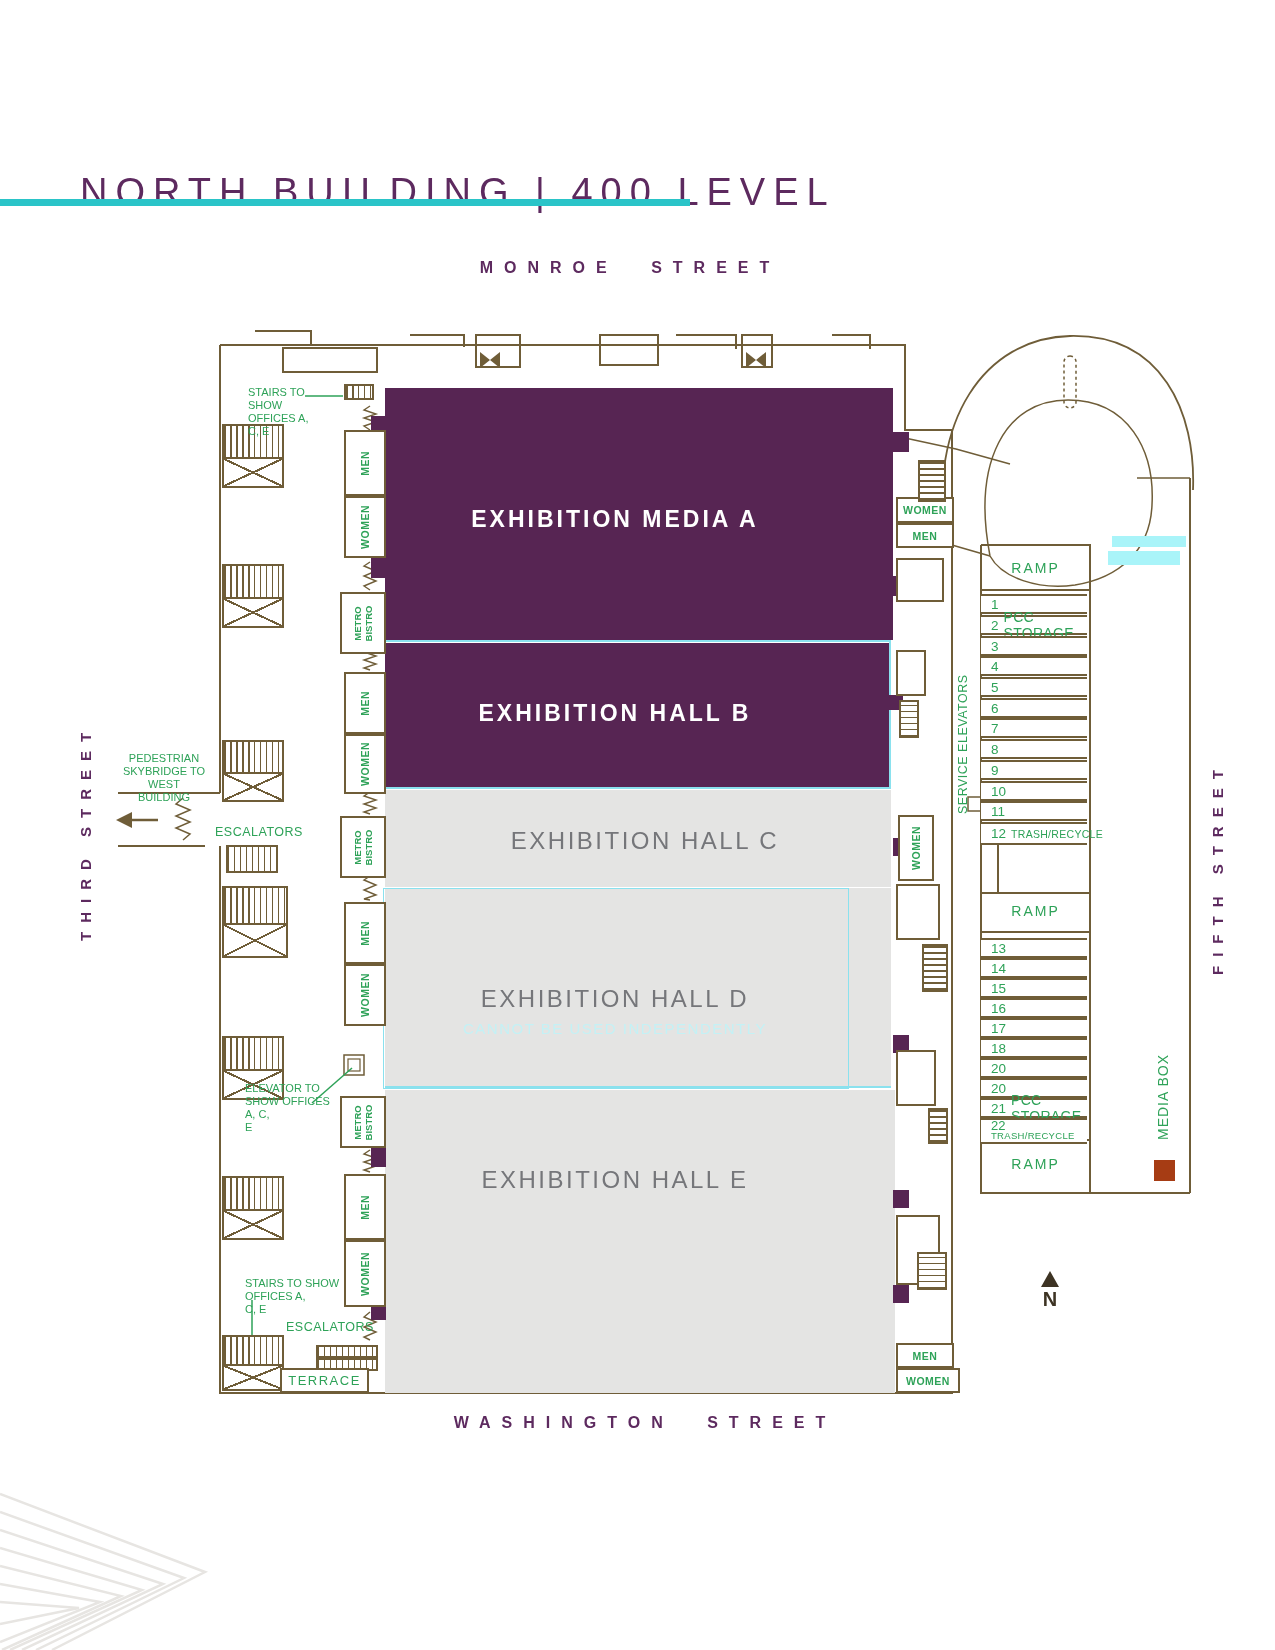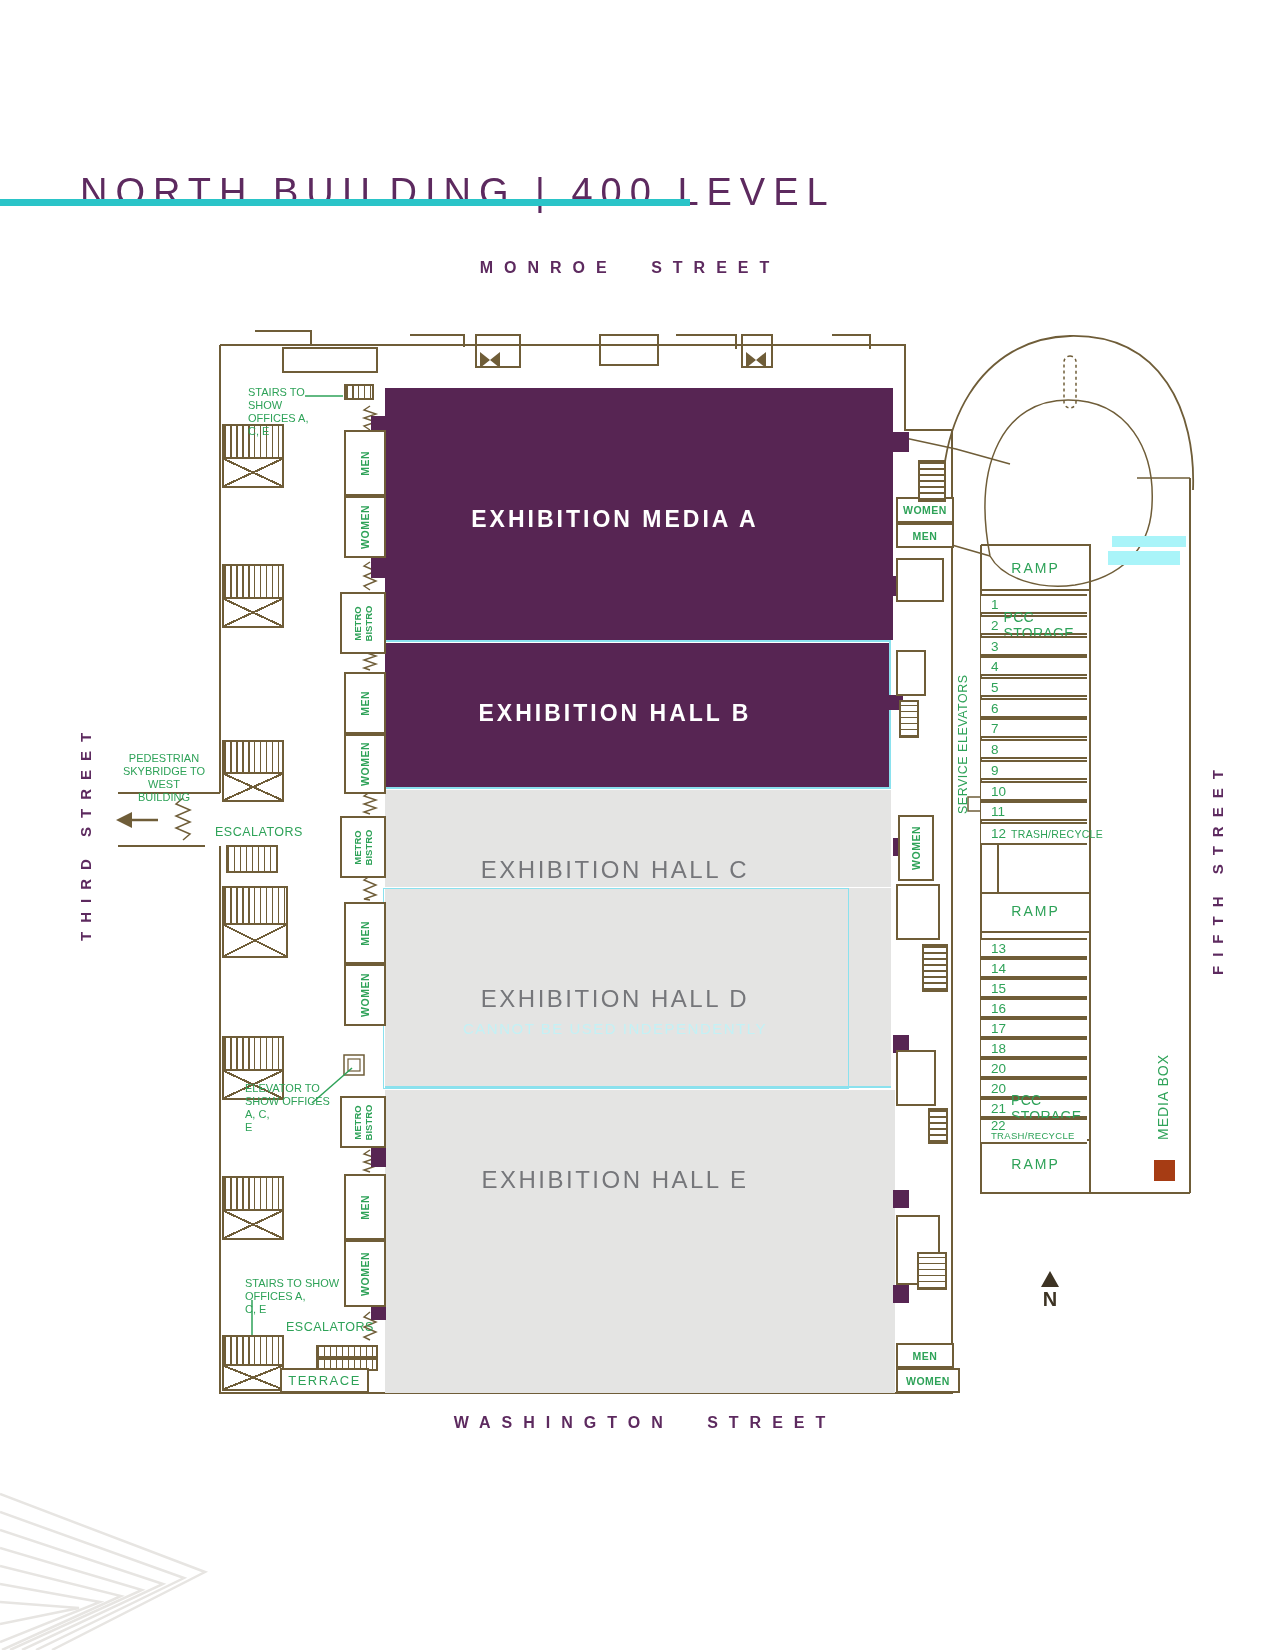--- a/index.html
+++ b/index.html
@@ -142,21 +142,21 @@
 <div class="abs hallgray" style="left:385px;top:1090px;width:510px;height:303px;"></div>
 
 <div class="abs cyan" style="left:385px;top:640px;width:506px;height:2px;"></div>
 <div class="abs cyan" style="left:385px;top:787px;width:506px;height:2px;"></div>
 <div class="abs cyan" style="left:889px;top:640px;width:2px;height:149px;"></div>
 <div class="abs dborder" style="left:383px;top:888px;width:464px;height:199px;"></div>
 <div class="abs cyan" style="left:385px;top:1086px;width:506px;height:2px;"></div>
 
 <div class="abs hall-label-light" style="left:385px;top:506px;width:460px;">EXHIBITION MEDIA A</div>
 <div class="abs hall-label-light" style="left:385px;top:700px;width:460px;">EXHIBITION HALL B</div>
-<div class="abs hall-label-gray" style="left:385px;top:856px;width:460px;">EXHIBITION HALL C</div>
+<div class="abs hall-label-gray" style="left:385px;top:827px;width:460px;padding-left:30px;">EXHIBITION HALL C</div>
 <div class="abs hall-label-gray" style="left:385px;top:985px;width:460px;">EXHIBITION HALL D</div>
 <div class="abs hall-note" style="left:385px;top:1020px;width:460px;">CANNOT BE USED INDEPENDENTLY</div>
 <div class="abs hall-label-gray" style="left:385px;top:1166px;width:460px;">EXHIBITION HALL E</div>
 
 <div class="abs stub" style="left:371px;top:416px;width:15px;height:20px;"></div>
 <div class="abs stub" style="left:371px;top:446px;width:15px;height:20px;"></div>
 <div class="abs stub" style="left:371px;top:558px;width:15px;height:20px;"></div>
 <div class="abs stub" style="left:371px;top:672px;width:15px;height:20px;"></div>
 <div class="abs stub" style="left:371px;top:733px;width:15px;height:20px;"></div>
 <div class="abs stub" style="left:371px;top:843px;width:15px;height:18px;"></div>

